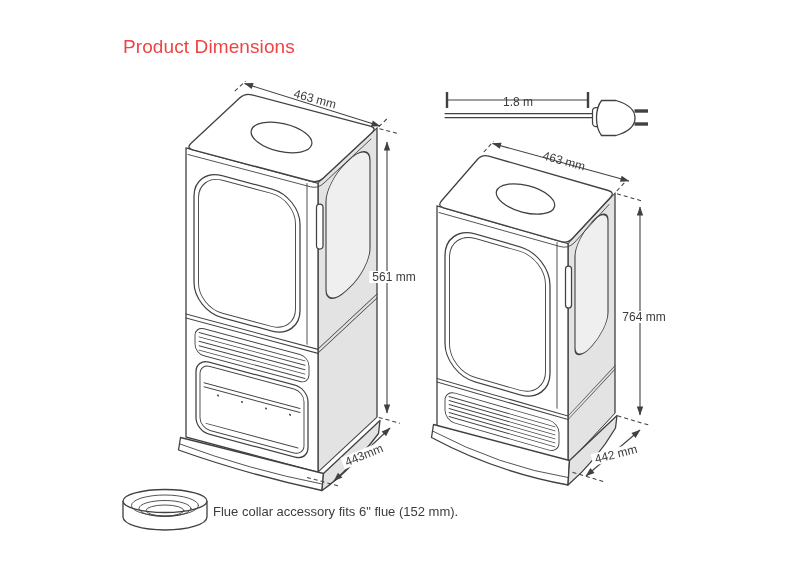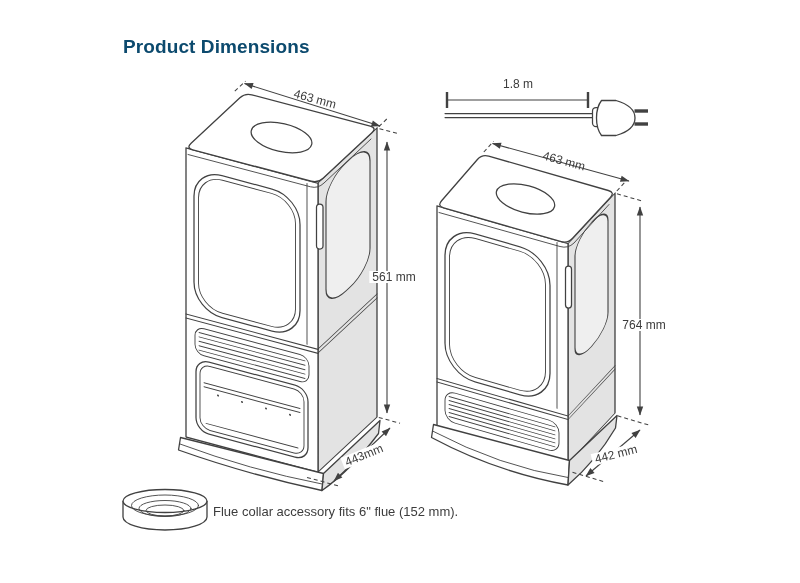--- a/index.html
+++ b/index.html
@@ -10,21 +10,21 @@
     --background:#ffffff;
   }
   html,body{margin:0;padding:0;background:#fff;}
   .page{
     position:relative;width:800px;height:583px;overflow:hidden;
     background:var(--background);
     font-family:"Liberation Sans", sans-serif;
   }
   .title{
     position:absolute;left:123px;top:36px;margin:0;
-    font-size:19px;font-weight:bold;color:#0c4a6e;letter-spacing:.1px;
+    font-size:19px;font-weight:normal;color:#ef4444;letter-spacing:.1px;
   }
   .lbl{
     position:absolute;font-size:12px;color:var(--text);white-space:nowrap;
     line-height:1;transform:translate(-50%,-50%) rotate(var(--r,0deg));
   }
   .lbl.bg{background:var(--background);padding:0 3px;}
   .note{
     position:absolute;left:213px;top:504px;font-size:13px;color:var(--text);
     white-space:nowrap;line-height:1.2;
   }
@@ -172,19 +172,19 @@
       <ellipse class="tn" cx="165" cy="508.5" rx="26" ry="8"></ellipse>
       <ellipse class="tn" cx="165" cy="510.5" rx="19" ry="5.5"></ellipse>
     </g>
   </svg>
 
   <span class="lbl" style="left:315px;top:99px;--r:15deg">463 mm</span>
   <span class="lbl bg" style="left:394px;top:277px">561 mm</span>
   <span class="lbl bg" style="left:364px;top:455px;--r:-22deg">443mm</span>
 
   <span class="lbl" style="left:564px;top:161px;--r:15deg">463 mm</span>
-  <span class="lbl bg" style="left:644px;top:325px">764 mm</span>
+  <span class="lbl bg" style="left:644px;top:317px">764 mm</span>
   <span class="lbl bg" style="left:616px;top:454px;--r:-14deg">442 mm</span>
 
-  <span class="lbl" style="left:518px;top:84px">1.8 m</span>
+  <span class="lbl" style="left:518px;top:102px">1.8 m</span>
 
   <span class="note">Flue collar accessory fits 6" flue (152 mm).</span>
 </div>
 
 </body></html>

